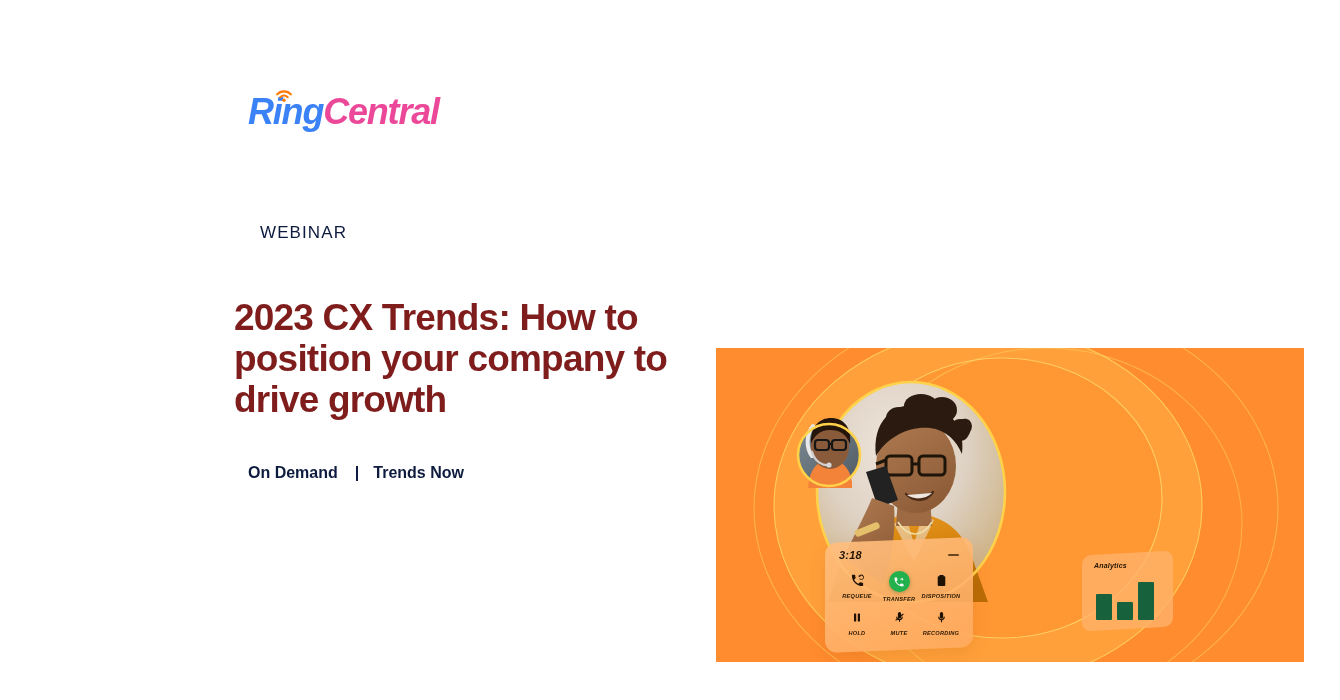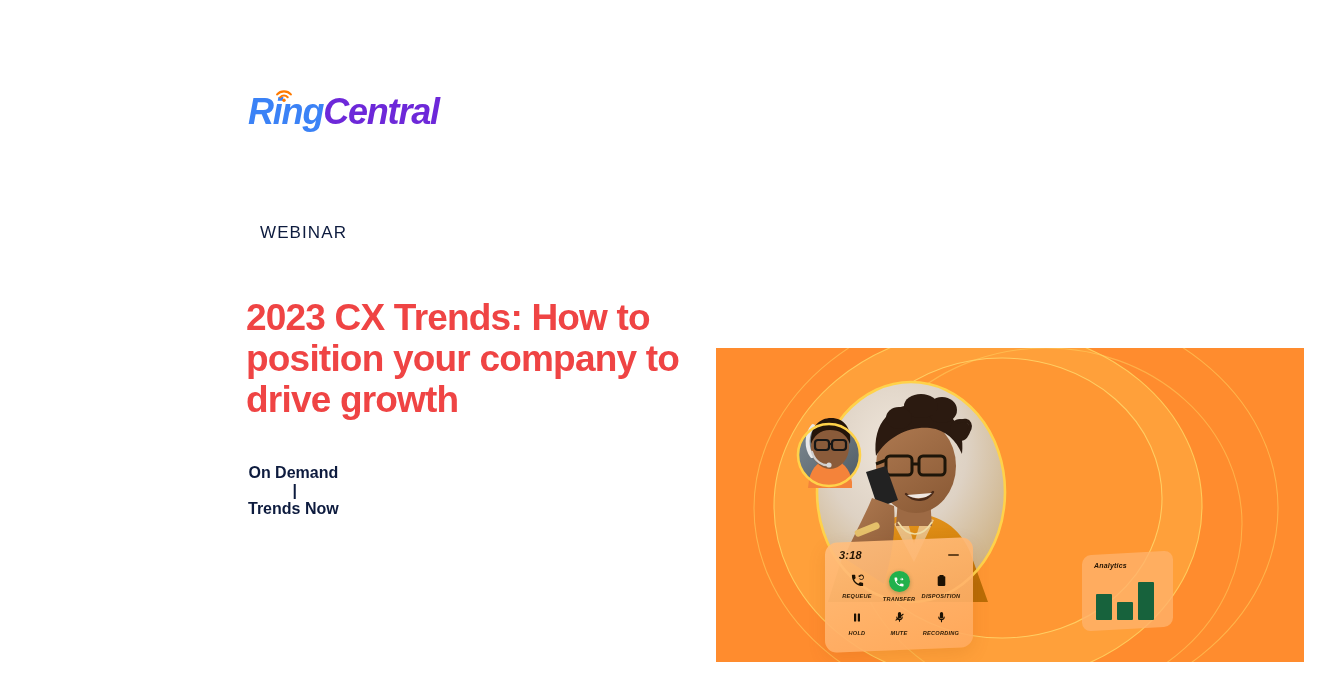--- a/index.html
+++ b/index.html
@@ -28,60 +28,59 @@
   .logo-wrap {
     position: relative;
     font-size: 36px;
     font-weight: 700;
     letter-spacing: -1.2px;
     font-style: italic;
     line-height: 1;
     white-space: nowrap;
   }
   .logo-ring  { color: #3b82f6; }
-  .logo-central { color: #6d28d9; }
+  .logo-central { color: #ec4899; }
   .wifi-mark {
     position: absolute;
     left: 28px;
     top: -5px;
     width: 17px;
     height: 13px;
   }
 
   
   #eyebrow {
     position: absolute;
     left: 260px;
     top: 223px;
     font-size: 17px;
     font-weight: 400;
     letter-spacing: 1.1px;
     color: #0d1b3e;
   }
   #headline {
     position: absolute;
-    left: 246px;
+    left: 234px;
     top: 272px;
     width: 470px;
     font-size: 37px;
     font-weight: 700;
     line-height: 41px;
     letter-spacing: -0.8px;
-    color: #ef4444;
+    color: #7f1d1d;
   }
   #meta-row {
     position: absolute;
     left: 248px;
     top: 464px;
     display: flex;
     align-items: center;
     font-size: 16px;
     font-weight: 600;
     color: #0d1b3e;
-    flex-direction: column;
   }
   #meta-row .sep {
     margin: 0 14px 0 17px;
     color: #0d1b3e;
     font-weight: 700;
   }
   #meta-row .lnk { cursor: pointer; }
 
   
   #hero {

